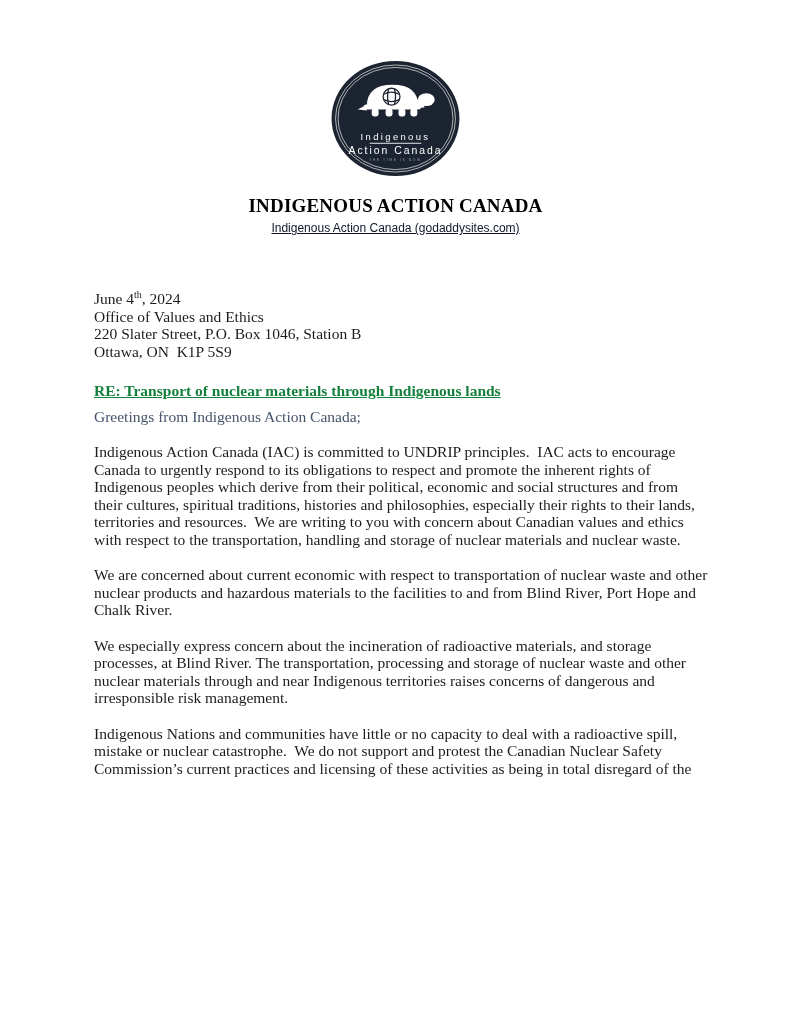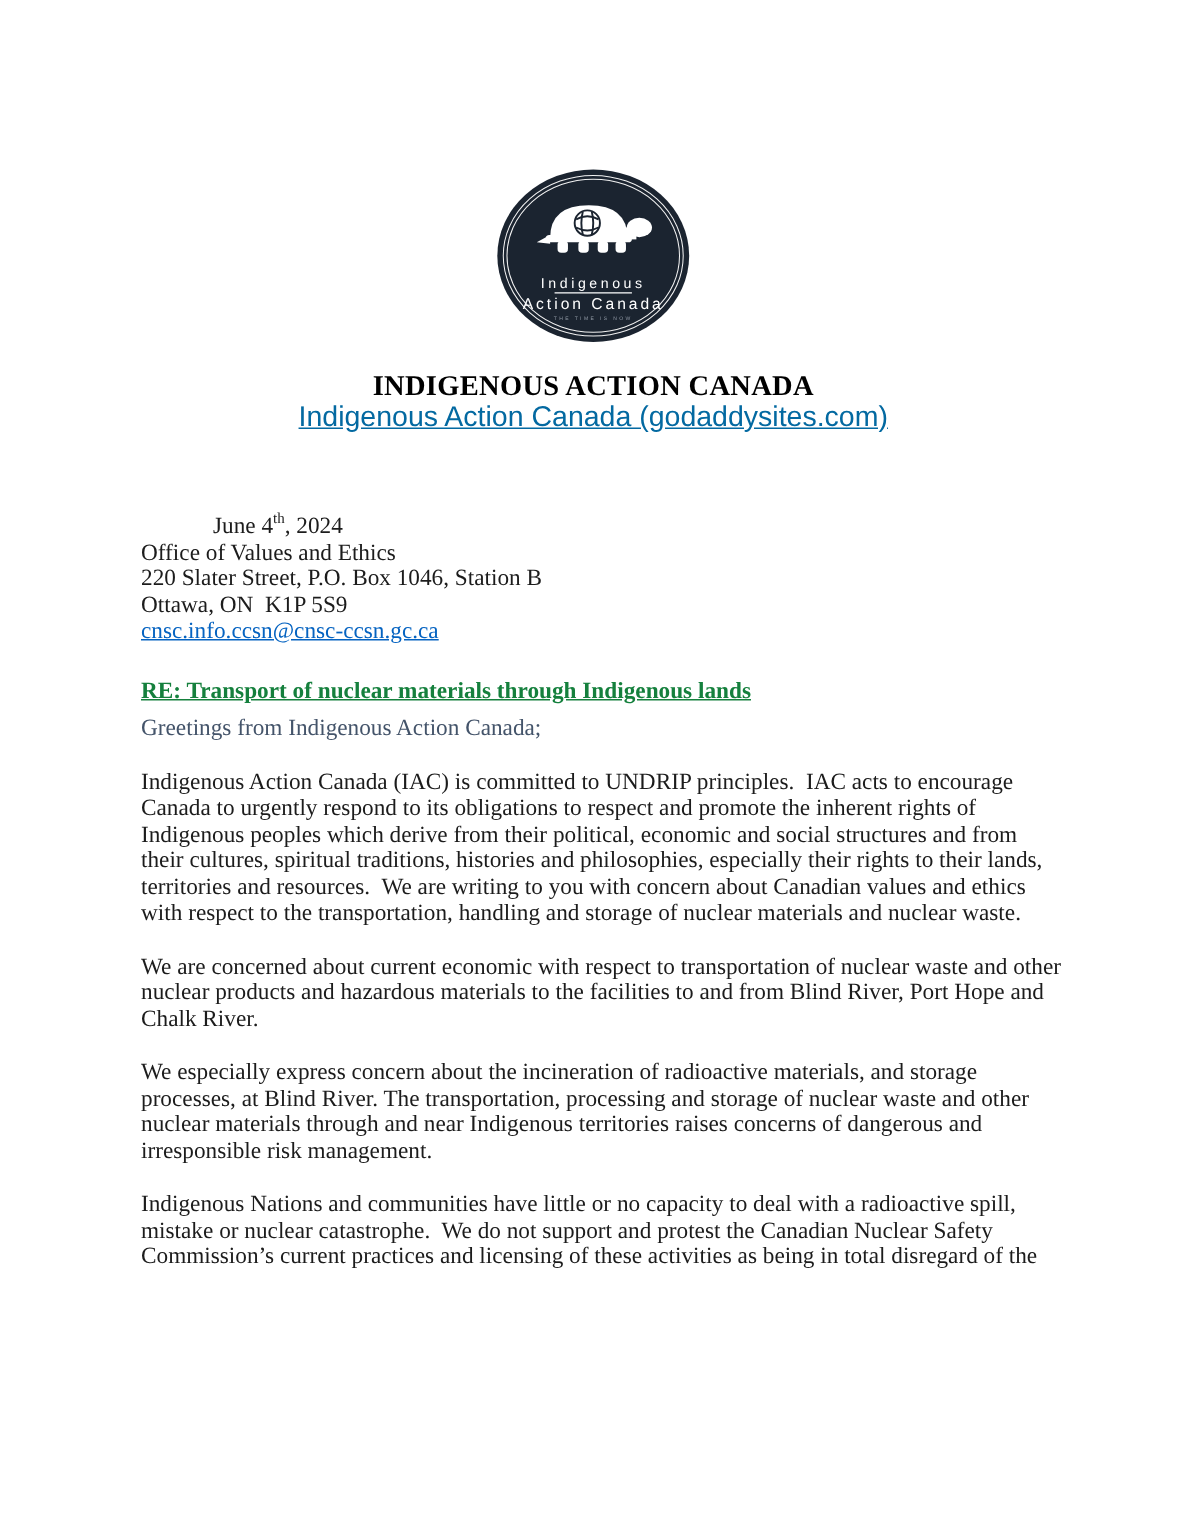--- a/index.html
+++ b/index.html
@@ -1,35 +1,35 @@
 <!DOCTYPE html>
 <html><head>
 <meta charset="utf-8">
 <style>
   html, body { margin:0; padding:0; background:#ffffff; }
   .page {
     width:791px; height:1024px; margin:0 auto; background:#ffffff;
     font-family:"Liberation Serif", serif; color:#1c1c1c;
     position:relative; box-sizing:border-box; overflow:hidden;
   }
-  .logo-band { text-align:center; padding-top:112px; line-height:0; }
+  .logo-band { text-align:center; padding-top:60px; line-height:0; }
   .logo-svg  { width:129px; height:117px; display:inline-block; }
 
   .org-title {
     text-align:center; font-weight:bold; font-size:19px; line-height:18px;
     margin:20px 0 0 0; color:#000000; letter-spacing:0.2px;
   }
   .org-link-line { text-align:center; margin-top:4px; line-height:16px; }
   .org-link {
-    font-family:"Liberation Sans", sans-serif; font-size:19px;
-    color:#0369a1; text-decoration:underline; cursor:pointer;
+    font-family:"Liberation Sans", sans-serif; font-size:12px;
+    color:#0f172a; text-decoration:underline; cursor:pointer;
   }
 
   .letter-body { padding:0 81px 0 94px; font-size:15.5px; line-height:17.5px; }
-  .date-line   { margin-top:54px; white-space:pre-wrap;margin-left:48px; }
+  .date-line   { margin-top:54px; white-space:pre-wrap; }
   .date-line sup { font-size:10px; line-height:0; }
 
   .address-block { }
   .address-line  { white-space:pre-wrap; }
   .email-line a, .email-line span.link {
     color:#0563C1; text-decoration:underline; cursor:pointer;
   }
 
   .subject-line {
     margin-top:22px; font-weight:bold; color:#15803d;
@@ -80,23 +80,20 @@
   </div>
 
   <div class="letter-body">
 
     <div class="date-line"><span>June 4</span><sup>th</sup><span>, 2024</span></div>
 
     <div class="address-block">
       <div class="address-line">Office of Values and Ethics</div>
       <div class="address-line">220 Slater Street, P.O. Box 1046, Station B</div>
       <div class="address-line">Ottawa, ON  K1P 5S9</div>
-      <div class="email-line">
-        <span class="link">cnsc.info.ccsn@cnsc-ccsn.gc.ca</span>
-      </div>
     </div>
 
     <div class="subject-line">RE: Transport of nuclear materials through Indigenous lands</div>
 
     <div class="greeting-line">Greetings from Indigenous Action Canada;</div>
 
     <p class="par">Indigenous Action Canada (IAC) is committed to UNDRIP principles.  IAC acts to encourage Canada to urgently respond to its obligations to respect and promote the inherent rights of Indigenous peoples which derive from their political, economic and social structures and from their cultures, spiritual traditions, histories and philosophies, especially their rights to their lands, territories and resources.  We are writing to you with concern about Canadian values and ethics with respect to the transportation, handling and storage of nuclear materials and nuclear waste.</p>
     <p class="par">We are concerned about current economic with respect to transportation of nuclear waste and other nuclear products and hazardous materials to the facilities to and from Blind River, Port Hope and Chalk River.</p>
     <p class="par">We especially express concern about the incineration of radioactive materials, and storage processes, at Blind River. The transportation, processing and storage of nuclear waste and other nuclear materials through and near Indigenous territories raises concerns of dangerous and irresponsible risk management.</p>
     <p class="par">Indigenous Nations and communities have little or no capacity to deal with a radioactive spill, mistake or nuclear catastrophe.  We do not support and protest the Canadian Nuclear Safety Commission’s current practices and licensing of these activities as being in total disregard of the</p>

